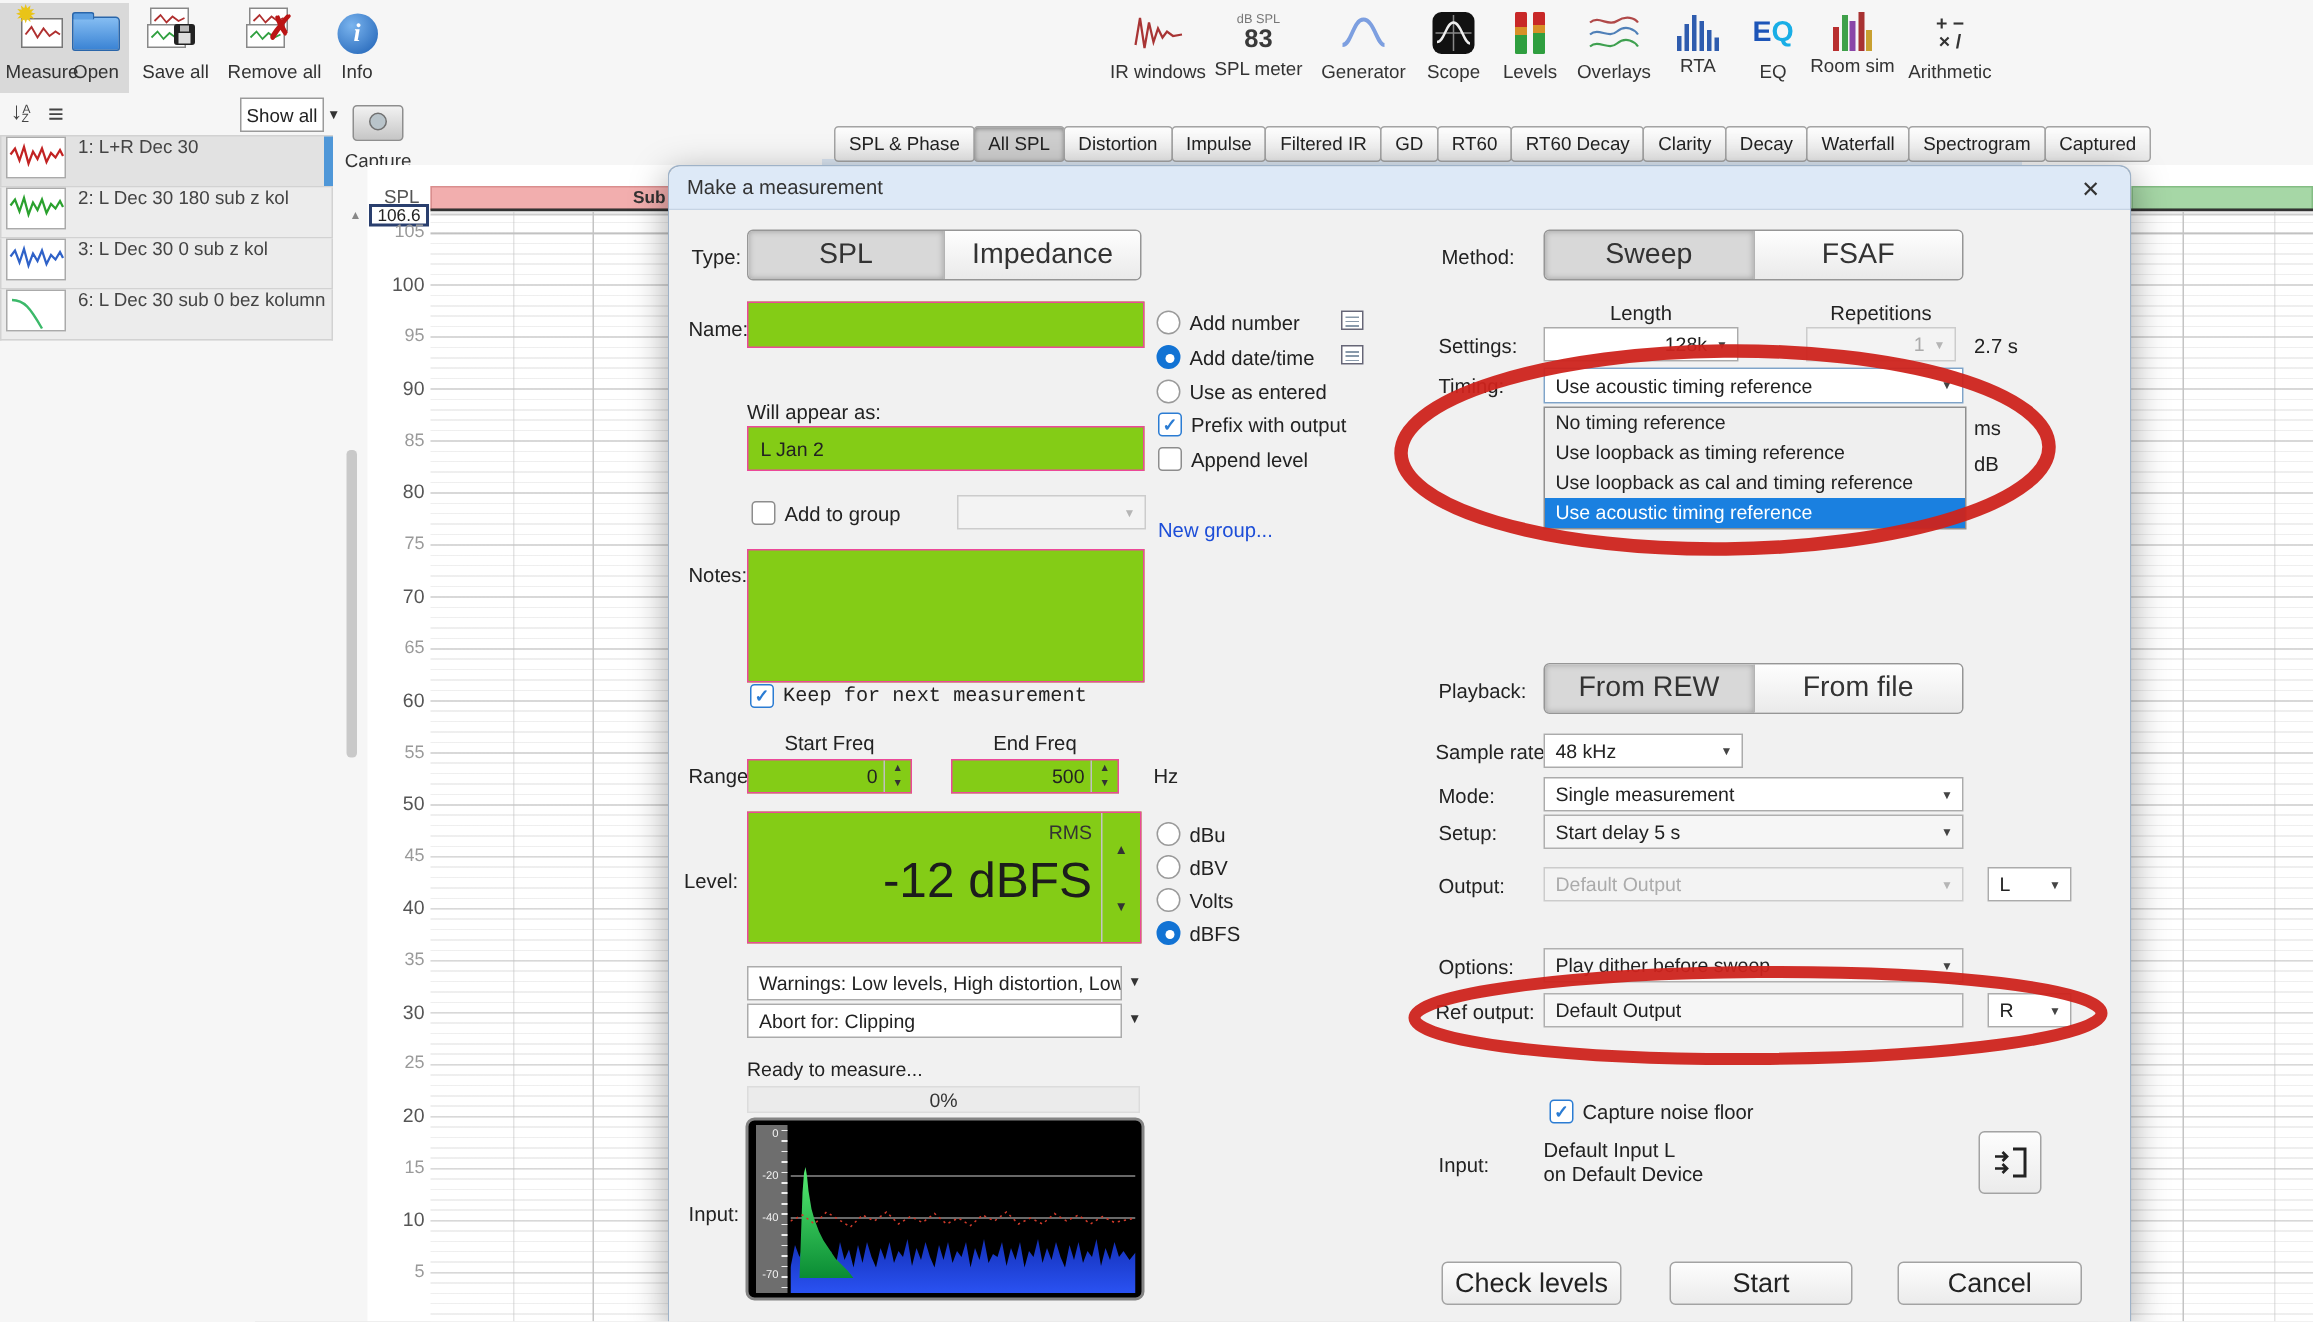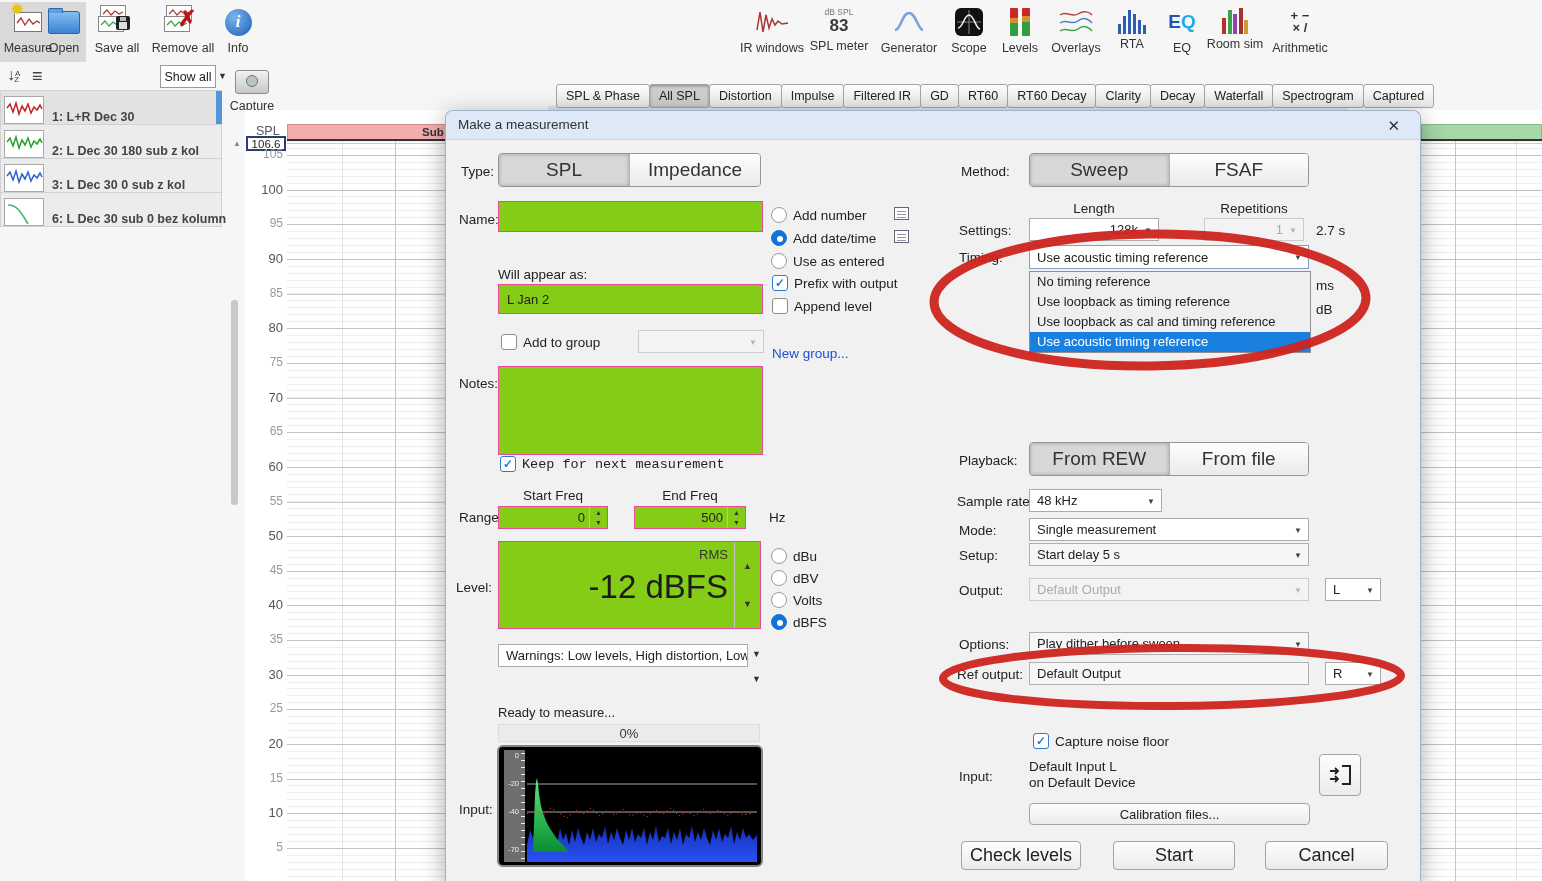--- a/index.html
+++ b/index.html
@@ -11,21 +11,21 @@
   .tool .tlabel{font-size:12.5px;color:#333;white-space:nowrap;}
   .tool .tico{height:32px;display:flex;align-items:center;justify-content:center;}
   
   #tab-bar{position:absolute;left:557px;top:84px;display:flex;}
   .tab{padding:3px 9px;font-size:12.5px;color:#222;background:linear-gradient(#fdfdfd,#e7e7e7);
        border:1px solid #a4a4a4;border-radius:3px;margin-left:-1px;white-space:nowrap;line-height:16px;}
   .tab.active{background:#cecece;box-shadow:inset 0 1px 3px rgba(0,0,0,.35);}
   
   #meas-list{position:absolute;left:0;top:90px;width:222px;}
   .list-item{position:relative;height:33px;background:#ececec;border:1px solid #d2d2d2;border-top:none;
-             display:flex;align-items:flex-end;font-weight:bold;}
+             display:flex;align-items:flex-start;}
   .list-item:first-child{border-top:1px solid #d2d2d2;}
   .list-item .thumb{width:40px;height:28px;background:#fff;border:1px solid #aaa;margin-left:3px;box-sizing:border-box;}
   .list-item .li-label{font-size:12.5px;color:#444;margin-left:8px;white-space:nowrap;}
   .list-item.selected{background:#e2e2e2;}
   .list-item.selected::after{content:"";position:absolute;right:-1px;top:0;width:6px;height:100%;background:#4f97d8;}
   
   #plot{position:absolute;left:287px;top:141px;width:1255px;height:740px;background:#fff;
     background-image:
       repeating-linear-gradient(to bottom,rgba(90,90,90,.30) 0 1px,transparent 1px 34.65px),
       repeating-linear-gradient(to bottom,rgba(120,120,120,.12) 0 1px,transparent 1px 6.93px);
@@ -433,20 +433,23 @@
     <span class="lab" style="left:347px;top:460px;">dBV</span>
     <span class="rd" style="left:325px;top:481px;"></span>
     <span class="lab" style="left:347px;top:482px;">Volts</span>
     <span class="rd checked" style="left:325px;top:503px;"></span>
     <span class="lab" style="left:347px;top:504px;">dBFS</span>
 
     <div class="combo" style="left:52px;top:533px;width:250px;padding-right:6px;">
         <span>Warnings: Low levels, High distortion, Low SN</span>
       </div>
     <span class="abs" style="left:306px;top:538px;font-size:9px;color:#333;">▼</span>
+    <div class="combo" style="left:52px;top:558px;width:250px;padding-right:6px;">
+        <span>Abort for: Clipping</span>
+      </div>
     <span class="abs" style="left:306px;top:563px;font-size:9px;color:#333;">▼</span>
 
     <span class="lab" style="left:52px;top:594px;font-size:13px;">Ready to measure...</span>
     <div class="abs" style="left:52px;top:613px;width:262px;height:18px;background:#ebebeb;border:1px solid #dcdcdc;display:flex;align-items:center;justify-content:center;font-size:13px;color:#333;box-sizing:border-box;">
         <span>0%</span>
       </div>
 
     <span class="lab" style="left:13px;top:691px;">Input:</span>
     <div id="spectrum">
       <div id="spec-scale">
@@ -563,23 +566,20 @@
     <span class="lab" style="left:583px;top:648px;">Default Input L</span>
     <span class="lab" style="left:583px;top:664px;">on Default Device</span>
     <div class="btn" style="left:873px;top:643px;width:42px;height:42px;">
       <svg width="26" height="26" viewBox="0 0 26 26">
         <path d="M15 4 H23 V22 H15" fill="none" stroke="#222" stroke-width="2"></path>
         <path d="M3 9 h8 M8 6 l3 3 l-3 3" fill="none" stroke="#222" stroke-width="1.8"></path>
         <path d="M3 17 h8 M8 14 l3 3 l-3 3" fill="none" stroke="#222" stroke-width="1.8"></path>
       </svg>
     </div>
 
-    <div class="btn" style="left:583px;top:692px;width:281px;height:22px;font-size:13px;">
-        <span>Calibration files...</span>
-      </div>
 
     <div class="btn" style="left:515px;top:730px;width:120px;height:29px;font-size:18px;">
         <span>Check levels</span>
       </div>
     <div class="btn" style="left:667px;top:730px;width:122px;height:29px;font-size:18px;">
         <span>Start</span>
       </div>
     <div class="btn" style="left:819px;top:730px;width:123px;height:29px;font-size:18px;">
         <span>Cancel</span>
       </div>

